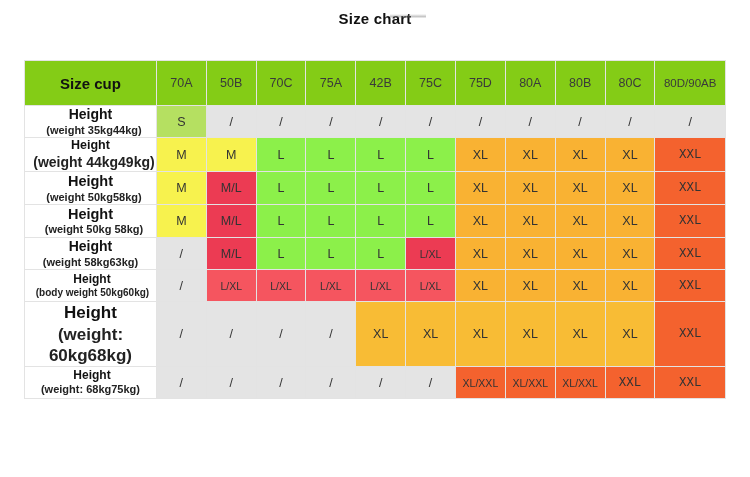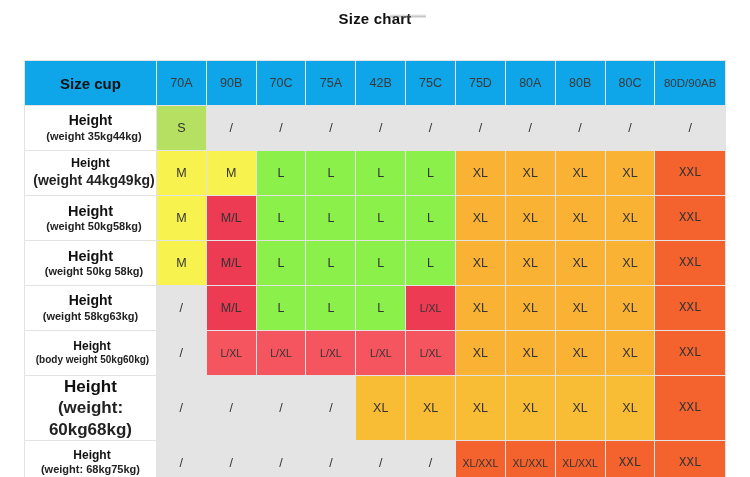--- a/index.html
+++ b/index.html
@@ -57,21 +57,21 @@
     vertical-align: middle;
     font-weight: normal;
   }
   
   col.label-col { width: 131px; }
   col.size-col  { width: 49.5px; }
   col.wide-col  { width: 70px; }
 
   thead th {
     height: 44px;
-    background: #0ea5e9;
+    background: #84cc16;
     font-size: 12.5px;
     color: #3a3a3a;
     border-color: #dcdcdc;
   }
   thead th.head-label {
     font-size: 15px;
     font-weight: bold;
     color: #111;
   }
   thead th.head-last {
@@ -107,21 +107,21 @@
   tr.r4 td.rowlabel .w { font-size: 11px; }
   tr.r5 td.rowlabel .h { font-size: 14px; }
   tr.r5 td.rowlabel .w { font-size: 11px; padding-left: 0; }
   tr.r6 td.rowlabel .h { font-size: 12px; padding-left: 3px; }
   tr.r6 td.rowlabel .w { font-size: 10px; padding-left: 4px; }
   tr.r7 td.rowlabel .h { font-size: 17px; }
   tr.r7 td.rowlabel .w { font-size: 17px; padding-left: 0; }
   tr.r8 td.rowlabel .h { font-size: 12px; padding-left: 3px; }
   tr.r8 td.rowlabel .w { font-size: 11px; padding-left: 0; }
 
-  tbody tr { height: 45px; }
+  tbody tr { height: 32px; }
 
   td.cell {
     font-size: 12.5px;
     color: #333;
     border-color: rgba(255,255,255,0.55);
   }
   td.cell.small {
     font-size: 10.5px;
   }
 
@@ -158,21 +158,21 @@
       <col class="size-col">
         <col class="size-col">
         <col class="size-col">
       <col class="size-col">
         <col class="wide-col">
     </colgroup>
     <thead>
       <tr>
         <th class="head-label">Size cup</th>
         <th>70A</th>
-        <th>90B</th>
+        <th>50B</th>
         <th>70C</th>
         <th>75A</th>
         <th>42B</th>
         <th>75C</th>
         <th>75D</th>
         <th>80A</th>
         <th>80B</th>
         <th>80C</th>
         <th class="head-last">80D/90AB</th>
       </tr>

